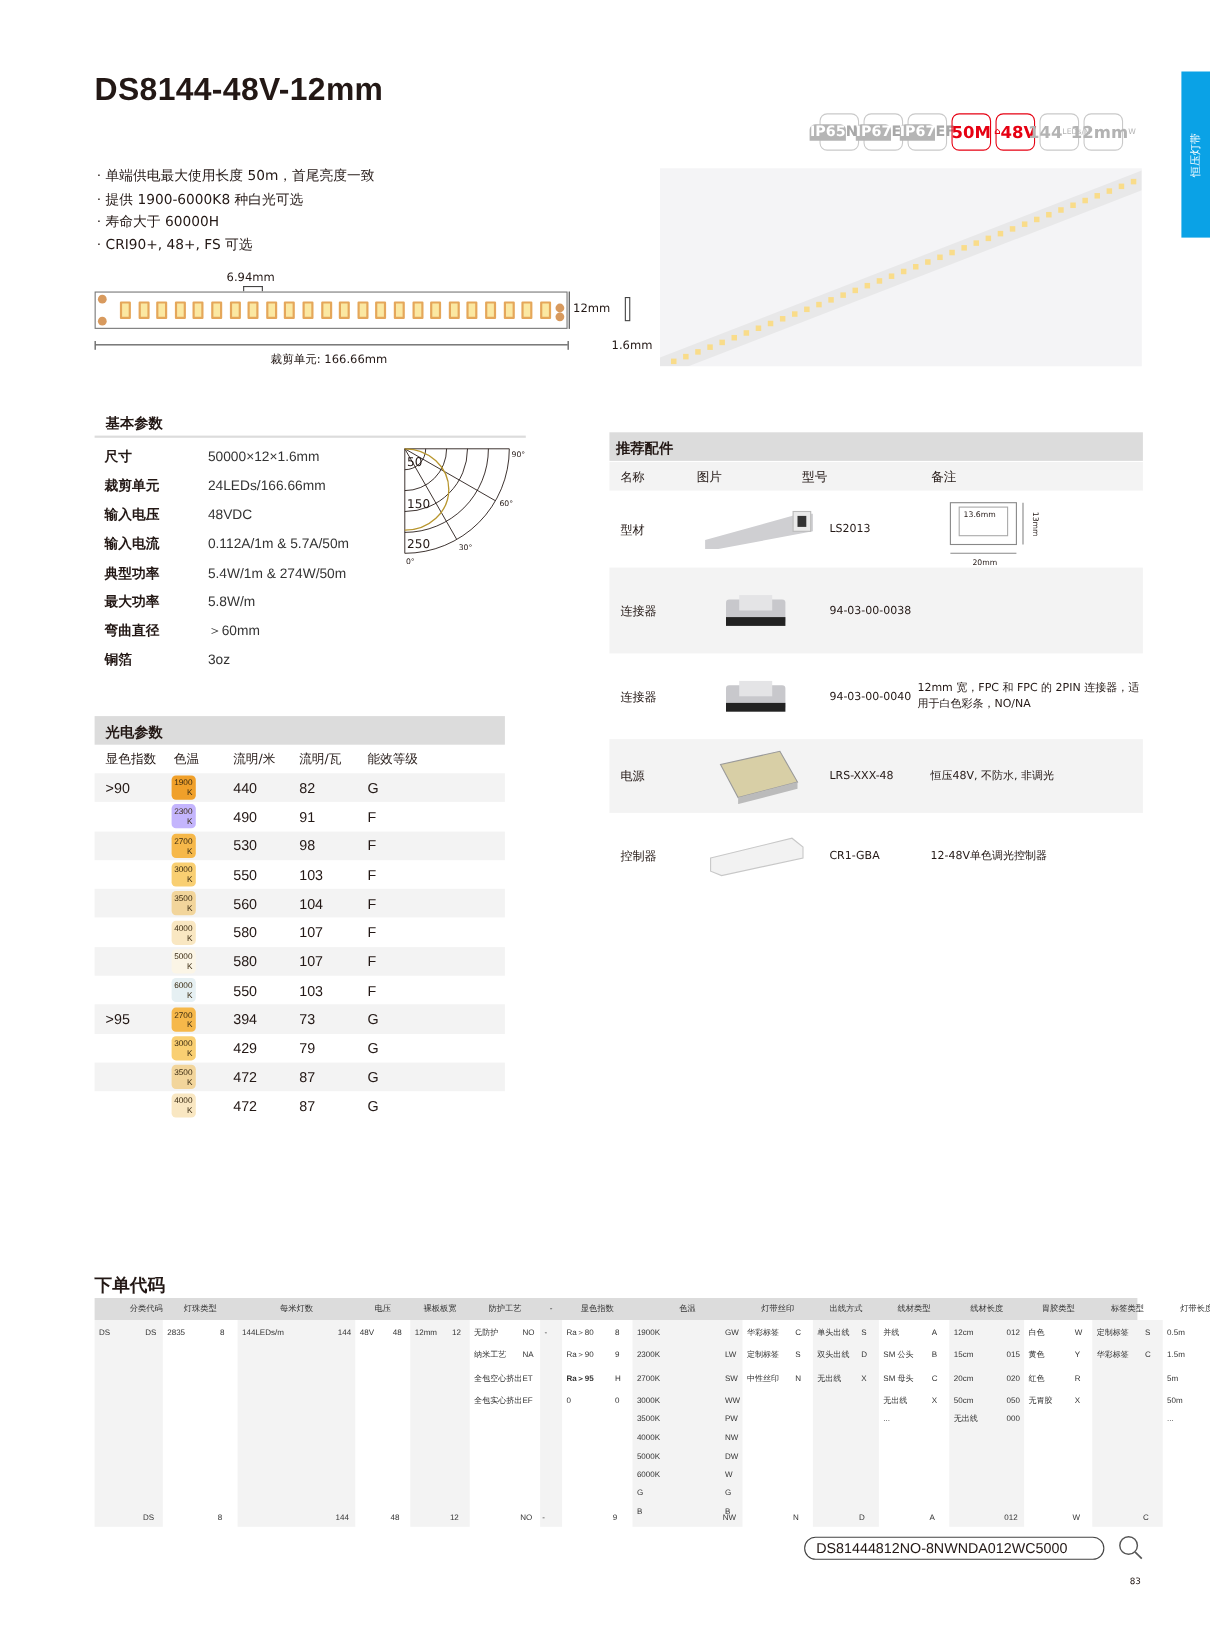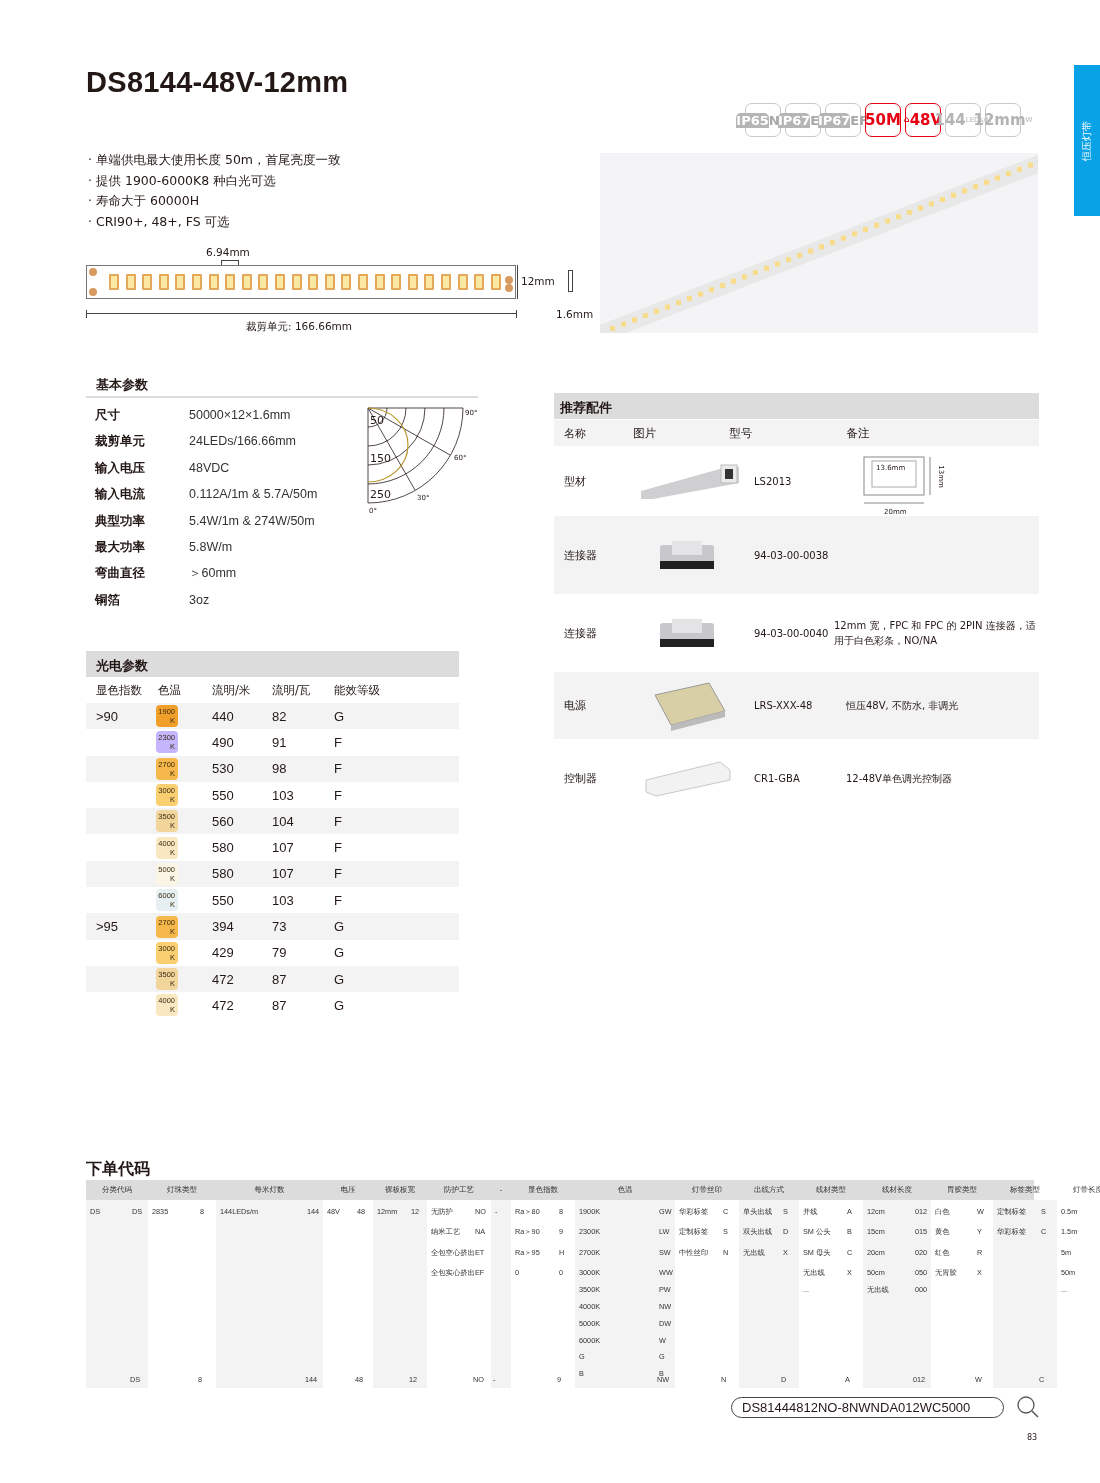--- a/index.html
+++ b/index.html
@@ -439,21 +439,21 @@
         <div class="a3">CR1-GBA</div>
         <div class="a4" style="padding-left: 12px;">12-48V单色调光控制器</div>
       </div>
     </div>
 </div>
 
 <div id="order-title" class="abs">下单代码</div>
 <div id="order" class="abs">
   <div class="hdr"></div>
 <div class="ocol g" style="left: 0px; width: 62px;"></div>
-    <div class="ohead" style="left: 0px; width: 62px;">分类代码</div>
+    <div class="ohead" style="left: 16px; width: 62px;">分类代码</div>
     <div class="ocell" style="left: 4px; top: 27px;">DS</div>
     <div class="ocell" style="left: 46px; top: 27px;">DS</div>
     <div class="ocell" style="left: 44px; top: 195px;">DS</div>
     <div class="ocol" style="left: 62px; width: 68px;"></div>
     <div class="ohead" style="left: 62px; width: 68px;">灯珠类型</div>
     <div class="ocell" style="left: 66px; top: 27px;">2835</div>
     <div class="ocell" style="left: 114px; top: 27px;">8</div>
     <div class="ocell" style="left: 112px; top: 195px;">8</div>
     <div class="ocol g" style="left: 130px; width: 107px;"></div>
     <div class="ohead" style="left: 130px; width: 107px;">每米灯数</div>
@@ -485,21 +485,21 @@
     <div class="ohead" style="left: 405px; width: 20px;">-</div>
     <div class="ocell" style="left: 409px; top: 27px;"></div>
     <div class="ocell" style="left: 409px; top: 27px;">-</div>
     <div class="ocell" style="left: 407px; top: 195px;">-</div>
     <div class="ocol" style="left: 425px; width: 64px;"></div>
     <div class="ohead" style="left: 425px; width: 64px;">显色指数</div>
     <div class="ocell" style="left: 429px; top: 27px;">Ra＞80</div>
     <div class="ocell" style="left: 473px; top: 27px;">8</div>
     <div class="ocell" style="left: 429px; top: 47px;">Ra＞90</div>
     <div class="ocell" style="left: 473px; top: 47px;">9</div>
-    <div class="ocell" style="left: 429px; top: 68px;">Ra＞95</div>
+    <div class="ocell" style="left: 429px; top: 68px; font-weight: bold;">Ra＞95</div>
     <div class="ocell" style="left: 473px; top: 68px;">H</div>
     <div class="ocell" style="left: 429px; top: 88px;">0</div>
     <div class="ocell" style="left: 473px; top: 88px;">0</div>
     <div class="ocell" style="left: 471px; top: 195px;">9</div>
     <div class="ocol g" style="left: 489px; width: 100px;"></div>
     <div class="ohead" style="left: 489px; width: 100px;">色温</div>
     <div class="ocell" style="left: 493px; top: 27px;">1900K</div>
     <div class="ocell" style="left: 573px; top: 27px;">GW</div>
     <div class="ocell" style="left: 493px; top: 47px;">2300K</div>
     <div class="ocell" style="left: 573px; top: 47px;">LW</div>

